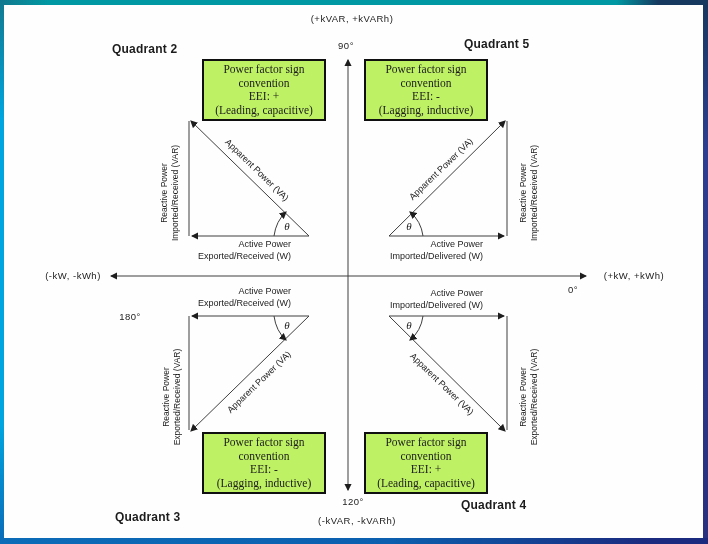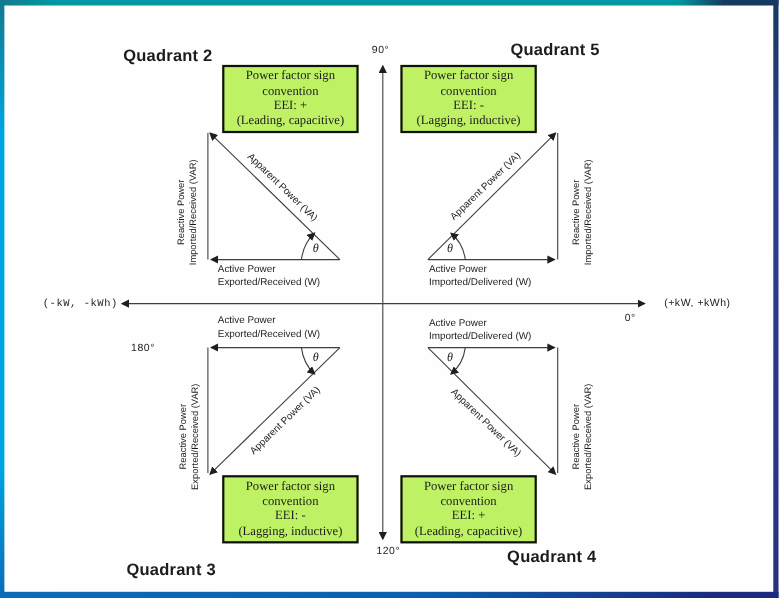--- a/index.html
+++ b/index.html
@@ -15,29 +15,29 @@
     background:linear-gradient(180deg,#12798f 0%,#00a5df 22%,#00a5df 78%,#0b6ab8 100%);}
   .edge-right{right:0;top:0;width:5px;height:544px;
     background:linear-gradient(180deg,#16395f 0%,#2c3e92 28%,#28307f 100%);}
   .edge-bottom{left:0;bottom:0;width:708px;height:6px;
     background:linear-gradient(90deg,#0c6cb8 0%,#0b5fae 55%,#1b2a7e 92%,#1b2a7e 100%);}
 
   svg.lines{position:absolute;left:0;top:0;z-index:1;}
 
   .lbl{position:absolute;z-index:2;}
   .axlbl{font-size:9.5px;letter-spacing:0.5px;text-align:center;white-space:nowrap;}
-  .qtitle{font-size:15px;font-weight:bold;text-align:right;letter-spacing:0.2px;white-space:nowrap;}
+  .qtitle{font-size:12px;font-weight:bold;text-align:left;letter-spacing:0.2px;white-space:nowrap;}
 
   .pfbox{
     position:absolute;z-index:3;width:124px;height:62px;box-sizing:border-box;
     border:2px solid #101010;background:#bef264;
     font-family:"Liberation Serif",serif;font-size:11.5px;line-height:13.5px;
     text-align:center;padding-top:2px;
   }
-  .actlbl{font-size:9px;line-height:12px;text-align:left;white-space:nowrap;}
+  .actlbl{font-size:9px;line-height:12px;text-align:right;white-space:nowrap;}
   .reactlbl{
     width:120px;font-size:8.5px;line-height:11px;text-align:center;white-space:nowrap;
     transform:rotate(-90deg);transform-origin:center center;
   }
   .applbl{
     width:110px;font-size:9px;text-align:center;white-space:nowrap;
     transform-origin:center center;
   }
   .rot44{transform:rotate(44deg);}
   .rotm44{transform:rotate(-44deg);}
@@ -89,23 +89,25 @@
 
       <g>
         <line x1="507" y1="316" x2="507" y2="430"></line>
         <line x1="389" y1="316" x2="504" y2="316" marker-end="url(#arr)"></line>
         <line x1="389" y1="316" x2="505" y2="431" marker-end="url(#arr)"></line>
         <path d="M423 316 Q421 331 410 340" marker-end="url(#arr)"></path>
       </g>
     </g>
   </svg>
 
+  <div class="lbl axlbl" style="left:272px;top:13px;width:160px;">(+kVAR, +kVARh)</div>
   <div class="lbl axlbl" style="left:326px;top:40px;width:40px;">90°</div>
   <div class="lbl axlbl" style="left:333px;top:496px;width:40px;">120°</div>
-  <div class="lbl axlbl" style="left:33px;top:270px;width:80px;font-family:Liberation Mono, monospace;">(-kW, -kWh)</div>
+  <div class="lbl axlbl" style="left:277px;top:515px;width:160px;">(-kVAR, -kVARh)</div>
+  <div class="lbl axlbl" style="left:33px;top:270px;width:80px;">(-kW, -kWh)</div>
   <div class="lbl axlbl" style="left:110px;top:283px;width:40px;margin-top:28px;">180°</div>
   <div class="lbl axlbl" style="left:594px;top:270px;width:80px;">(+kW, +kWh)</div>
   <div class="lbl axlbl" style="left:553px;top:284px;width:40px;">0°</div>
 
   <div class="lbl qtitle" style="left:464px;top:37px;width:78px;">Quadrant 5</div>
   <div class="lbl qtitle" style="left:112px;top:42px;width:78px;">Quadrant 2</div>
   <div class="lbl qtitle" style="left:115px;top:510px;width:78px;">Quadrant 3</div>
   <div class="lbl qtitle" style="left:461px;top:498px;width:78px;">Quadrant 4</div>
 
   <div class="pfbox" style="left:364px;top:59px;">

